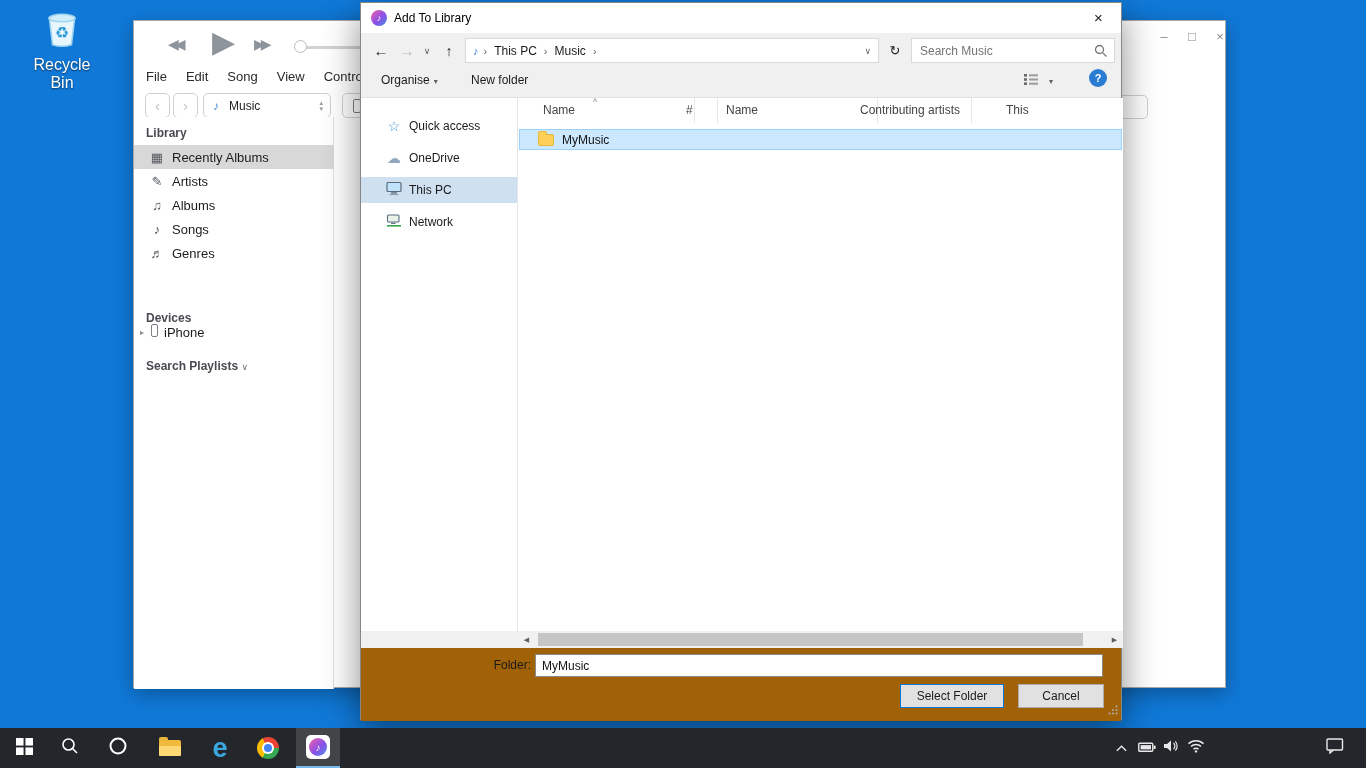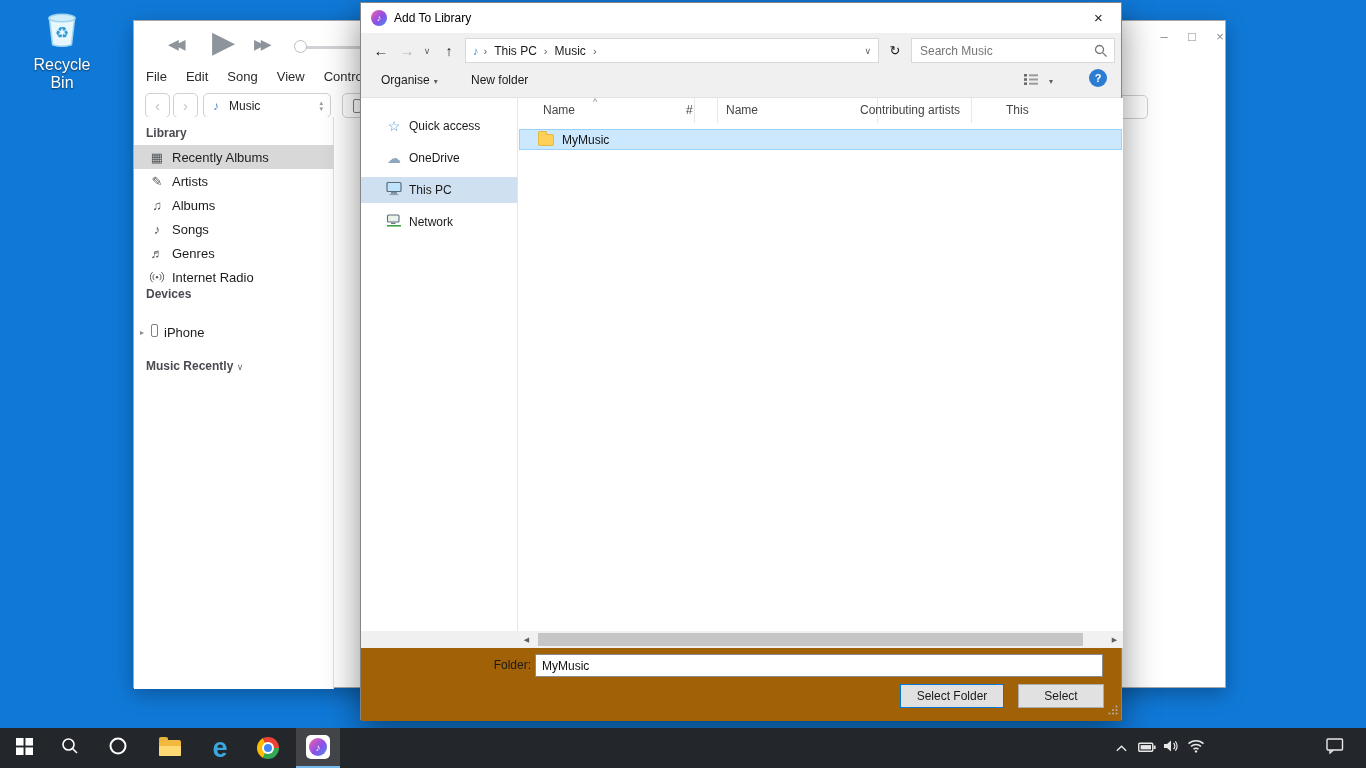--- a/index.html
+++ b/index.html
@@ -162,40 +162,30 @@
         <span class="sb-label">Albums</span>
       </div>
       <div class="sb-item" style="top:100px;">
         <span class="sb-icon">♪</span>
         <span class="sb-label">Songs</span>
       </div>
       <div class="sb-item" style="top:124px;">
         <span class="sb-icon">♬</span>
         <span class="sb-label">Genres</span>
       </div>
-      <div class="sb-item" style="top:148px;">
-        <span class="sb-icon">
-          <svg width="14" height="14" viewBox="0 0 16 16" style="vertical-align:middle;">
-            <circle cx="8" cy="7" r="1.4" fill="#55595f"></circle>
-            <path d="M5 10.5a4.6 4.6 0 010-7 M11 3.5a4.6 4.6 0 010 7" stroke="#55595f" stroke-width="1.1" fill="none"></path>
-            <path d="M3 12.8a7.6 7.6 0 010-11.6 M13 1.2a7.6 7.6 0 010 11.6" stroke="#55595f" stroke-width="1.1" fill="none"></path>
-          </svg>
-        </span>
-        <span class="sb-label">Internet Radio</span>
-      </div>
-
-      <span class="sb-header" style="top:170px;position:absolute;text-align:center;">Devices</span>
+
+      <span class="sb-header" style="top:194px;position:absolute;text-align:center;">Devices</span>
       <div class="sb-item" style="top:203px;">
         <span style="margin-left:6px;font-size:8px;color:#8a8a8a;">▸</span>
         <span style="margin-left:7px;"><span class="phone-glyph" style="width:7px;height:13px;"></span></span>
         <span class="sb-label">iPhone</span>
       </div>
 
       <span class="sb-header" style="top:242px;position:absolute;">
-        <span>Music Recently</span>
+        <span>Search Playlists</span>
         <span style="font-weight:400;font-size:9px;color:#6a6a70;">∨</span>
       </span>
     </div>
   </div>
 
   <div class="dialog">
     <div class="dlg-titlebar">
       <span class="abs itunes-circle" style="left:10px;top:7px;width:16px;height:16px;font-size:9px;">♪</span>
       <span class="abs" style="left:33px;top:8px;font-size:12px;color:#000;">Add To Library</span>
       <span class="dlg-close flexc">×</span>
@@ -293,21 +283,21 @@
     <div class="hscroll">
       <span class="hs-btn" style="left:0;">◀</span>
       <span class="hs-thumb"></span>
       <span class="hs-btn" style="right:0;">▶</span>
     </div>
 
     <div class="dlg-bottom">
       <span class="abs" style="left:126px;top:10px;width:44px;text-align:right;">Folder:</span>
       <input class="folder-input" value="MyMusic" style="">
       <span class="btn default" style="left:539px;width:104px;">Select Folder</span>
-      <span class="btn normal" style="left:657px;width:86px;">Select</span>
+      <span class="btn normal" style="left:657px;width:86px;">Cancel</span>
       <span class="abs" style="right:3px;bottom:3px;">
         <svg width="10" height="10" viewBox="0 0 10 10">
           <circle cx="8.5" cy="1.5" r="1" fill="#b0b0b0"></circle>
             <circle cx="8.5" cy="5" r="1" fill="#b0b0b0"></circle>
           <circle cx="5" cy="5" r="1" fill="#b0b0b0"></circle>
             <circle cx="8.5" cy="8.5" r="1" fill="#b0b0b0"></circle>
           <circle cx="5" cy="8.5" r="1" fill="#b0b0b0"></circle>
             <circle cx="1.5" cy="8.5" r="1" fill="#b0b0b0"></circle>
         </svg>
       </span>

